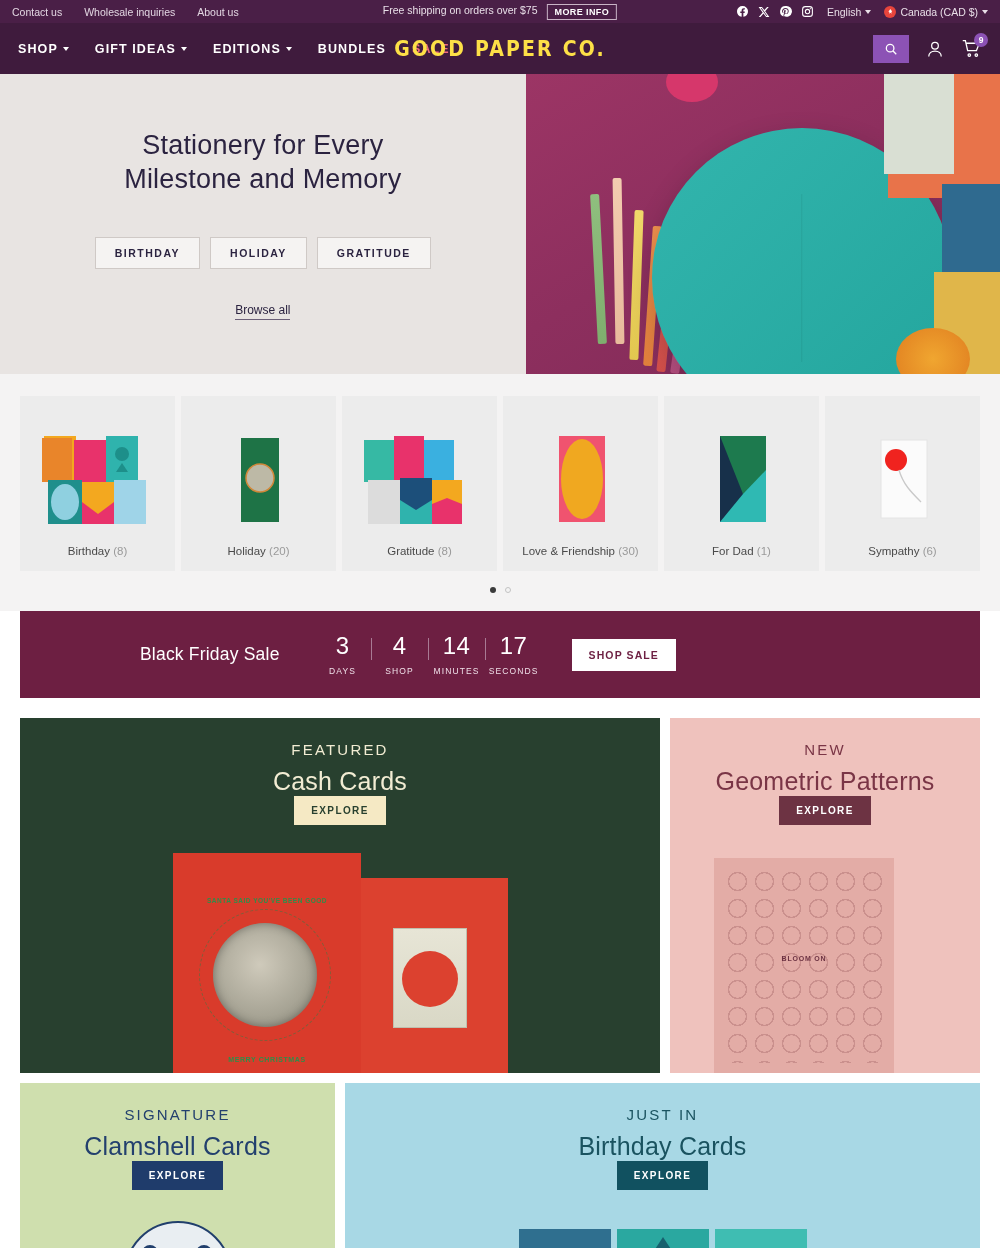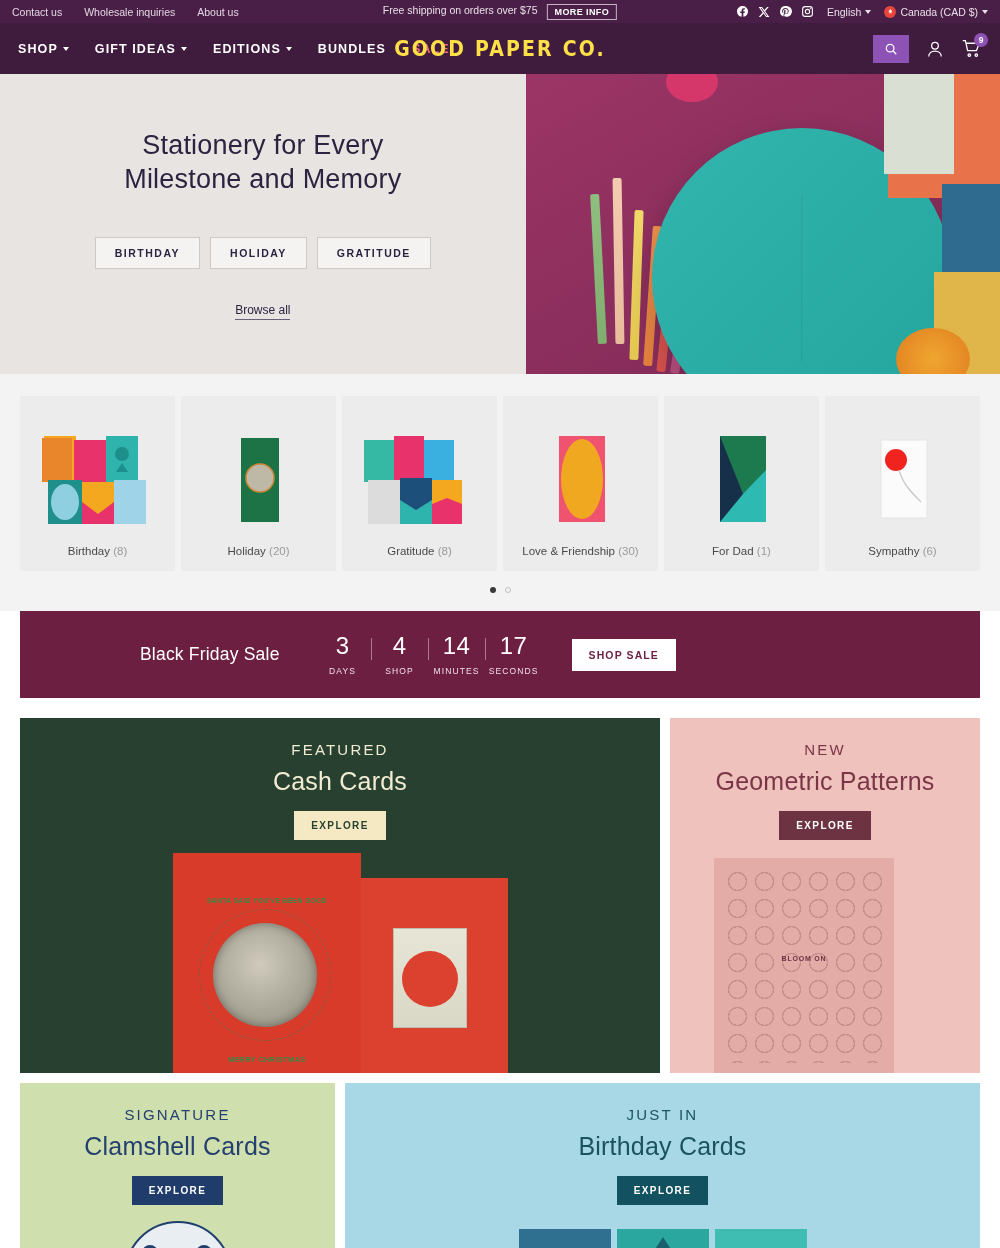--- a/index.html
+++ b/index.html
@@ -144,21 +144,21 @@
   }
 
   
   .promos { padding:20px; display:flex; flex-direction:column; gap:10px; }
   .promo-row { display:flex; gap:10px; }
   .tile { position:relative; overflow:hidden; cursor:pointer; }
   .tile-head { padding-top:23px; text-align:center; position:relative; z-index:2; }
   .eyebrow { font-size:15px; letter-spacing:2.2px; }
   .tile-title { font-size:25px; margin-top:9px; font-weight:normal; letter-spacing:.2px; }
   .explore {
-    margin-top:15px; display:inline-block; padding:9px 17px; font-size:10px;
+    display:inline-block; padding:9px 17px; font-size:10px;
     font-weight:bold; letter-spacing:1.4px; border:none; cursor:pointer;
     font-family:"Liberation Sans",sans-serif;
   }
 
   .t-cash { width:640px; height:355px; background:#28402f; }
   .t-cash .eyebrow,.t-cash .tile-title{ color:#f2ecd3; }
   .t-cash .explore{ background:#f5e9c4; color:#28402f; }
   .t-geo { width:310px; height:355px; background:#efc2bd; }
   .t-geo .eyebrow,.t-geo .tile-title{ color:#7a3546; }
   .t-geo .explore{ background:#6d3343; color:#fff; }

